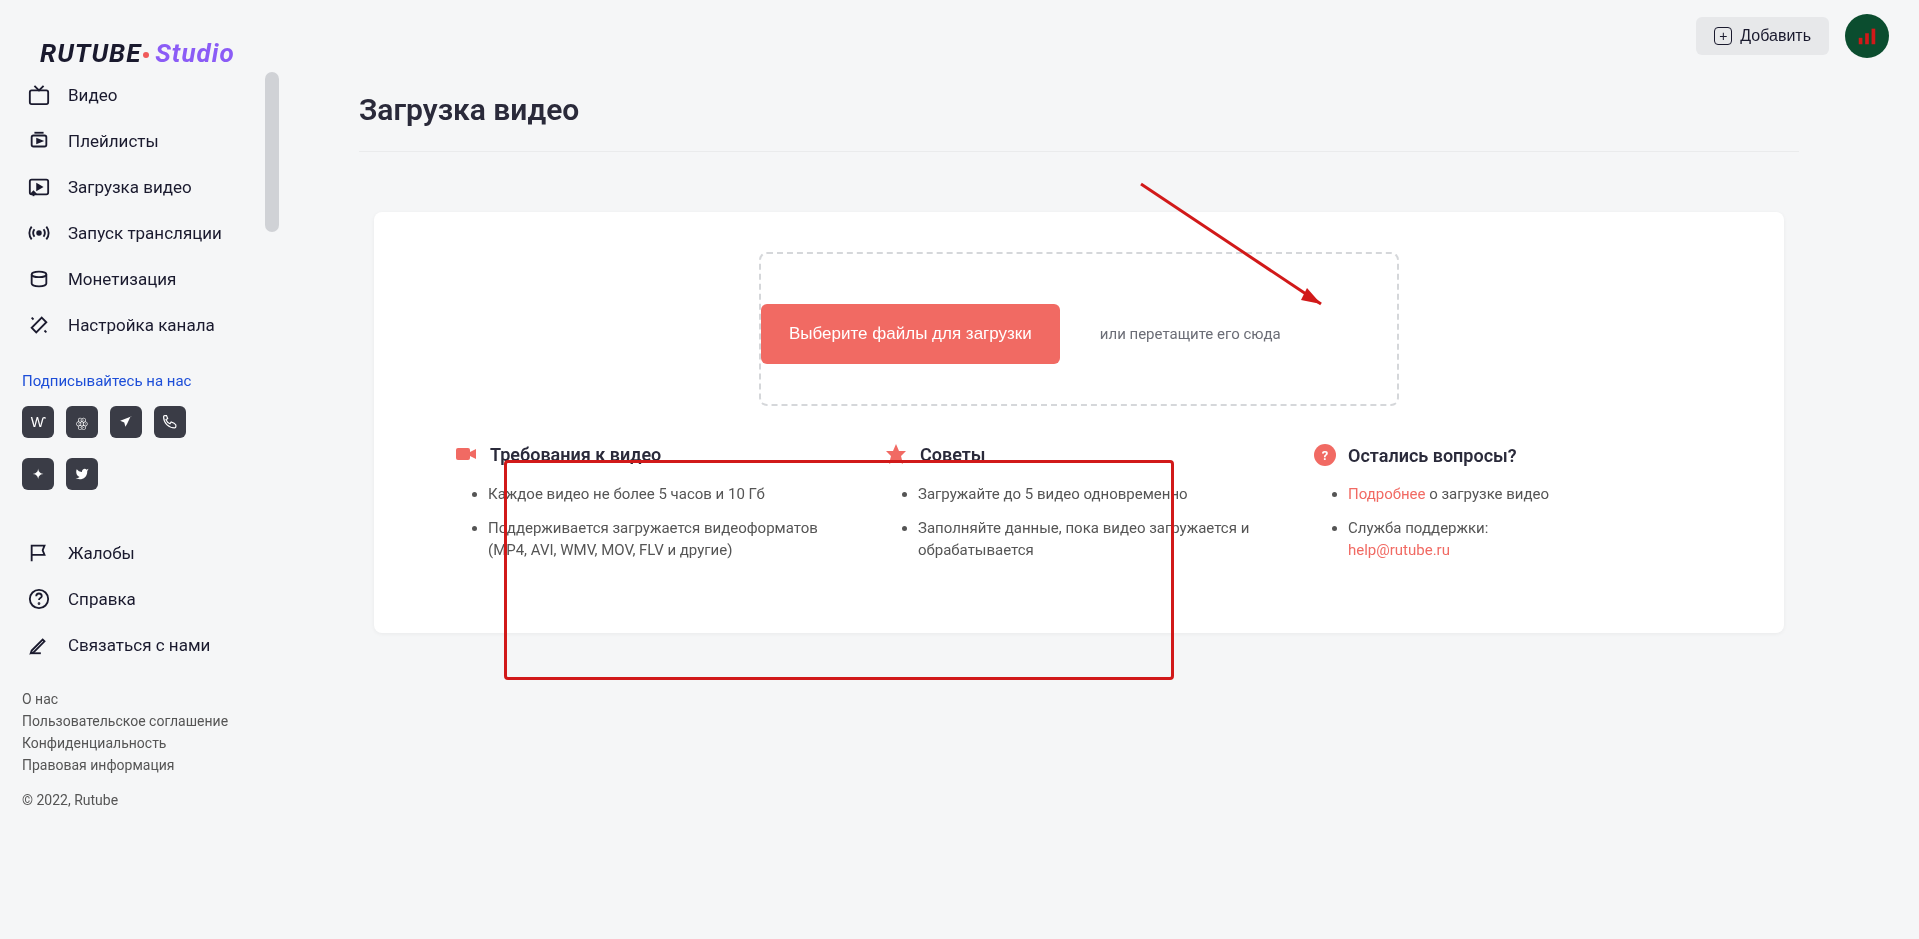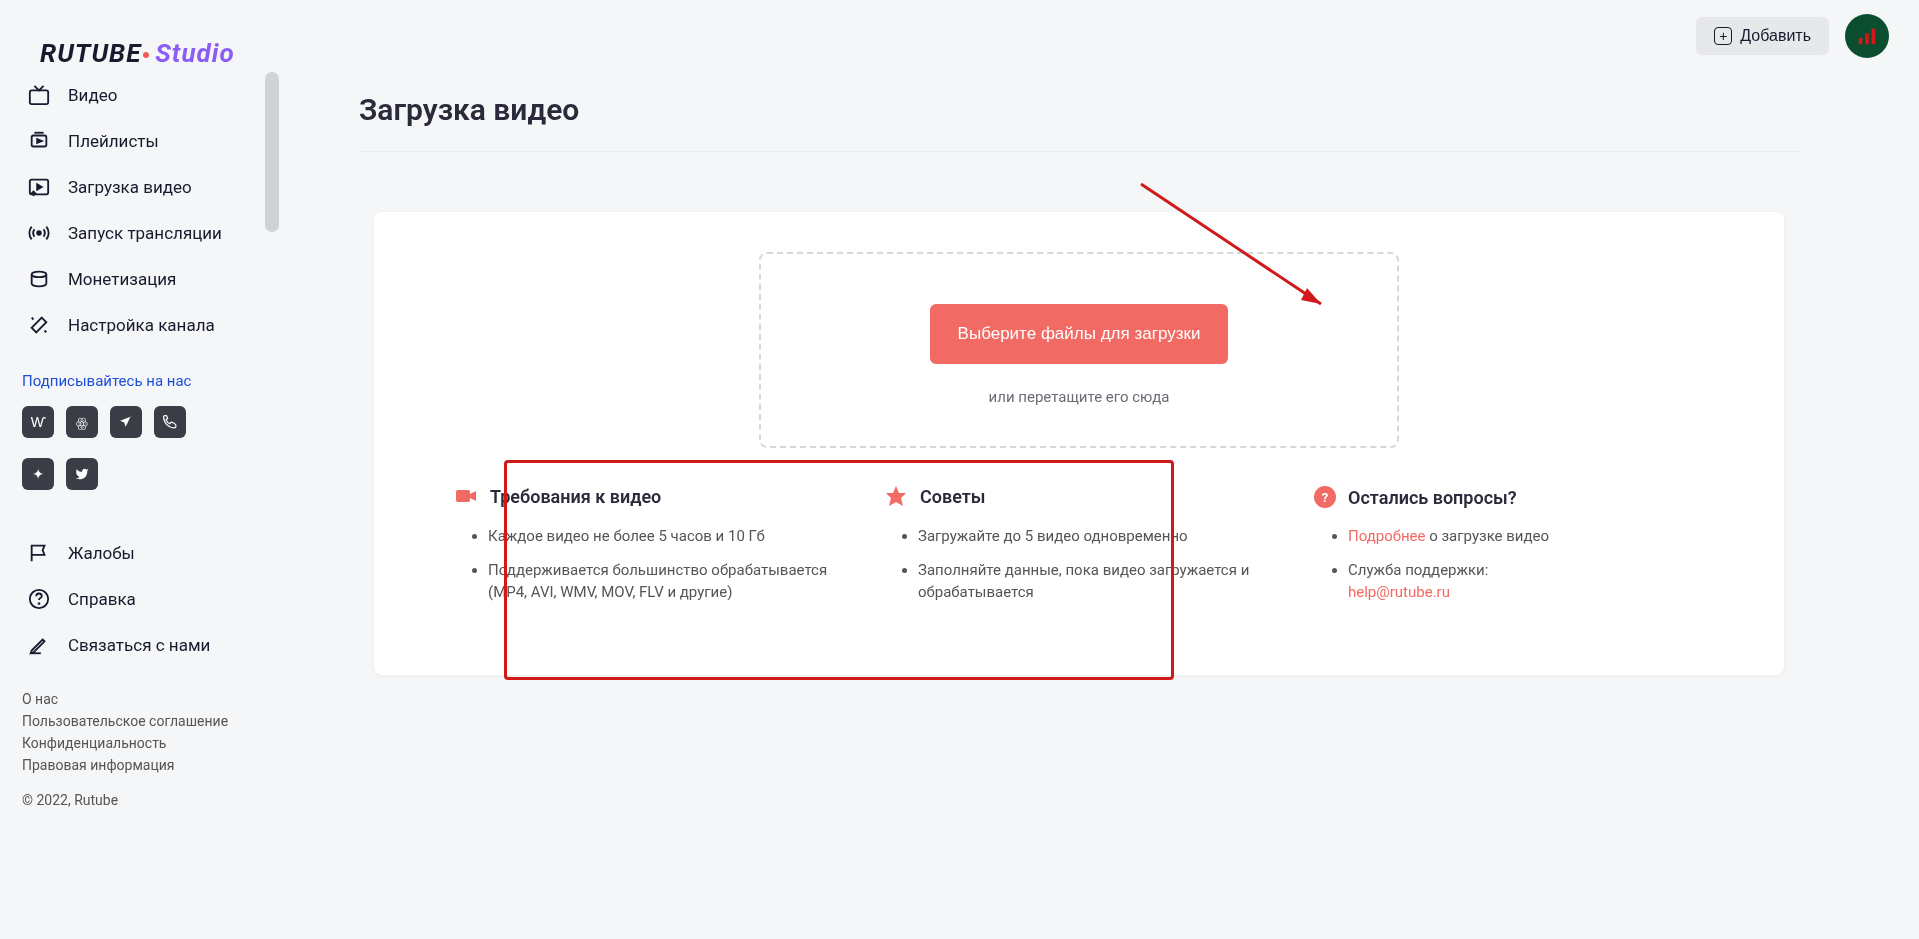--- a/index.html
+++ b/index.html
@@ -109,21 +109,21 @@
     padding: 40px 80px 60px 80px;
     max-width: 1410px;
     margin: 0 auto;
     position: relative;
   }
 
   .dropzone {
     border: 2px dashed #d5d7da; border-radius: 8px;
     width: 640px; margin: 0 auto 36px auto;
     padding: 50px 0 40px 0;
-    display: flex; flex-direction: column; align-items: center; gap: 24px;
+    display: flex; flex-direction: row; align-items: center; gap: 40px;
     position: relative;
   }
   .upload-btn {
     background: #f16a63; color: #fff; border: none;
     border-radius: 6px; padding: 20px 28px;
     font-size: 17px; font-weight: 500; cursor: pointer;
   }
   .drop-hint { font-size: 15px; color: #6b6d76; }
 
   .arrow-annotation {
@@ -316,21 +316,21 @@
         <div class="info-col">
           <div class="info-head">
             <svg class="info-icon" viewBox="0 0 24 24" fill="currentColor">
                 <rect x="2" y="6" width="14" height="12" rx="2"></rect>
                 <polygon points="16 10 22 7 22 17 16 14"></polygon>
               </svg>
             <span>Требования к видео</span>
           </div>
           <ul class="info-list">
             <li>Каждое видео не более 5 часов и 10 Гб</li>
-            <li>Поддерживается большинство обрабатывается (MP4, AVI, WMV, MOV, FLV и другие)</li>
+            <li>Поддерживается загружается видеоформатов (MP4, AVI, WMV, MOV, FLV и другие)</li>
           </ul>
         </div>
 
         <div class="info-col">
           <div class="info-head">
             <svg class="info-icon" viewBox="0 0 24 24" fill="currentColor">
                 <polygon points="12 2 15 9 22 9 17 14 19 22 12 18 5 22 7 14 2 9 9 9"></polygon>
               </svg>
             <span>Советы</span>
           </div>

